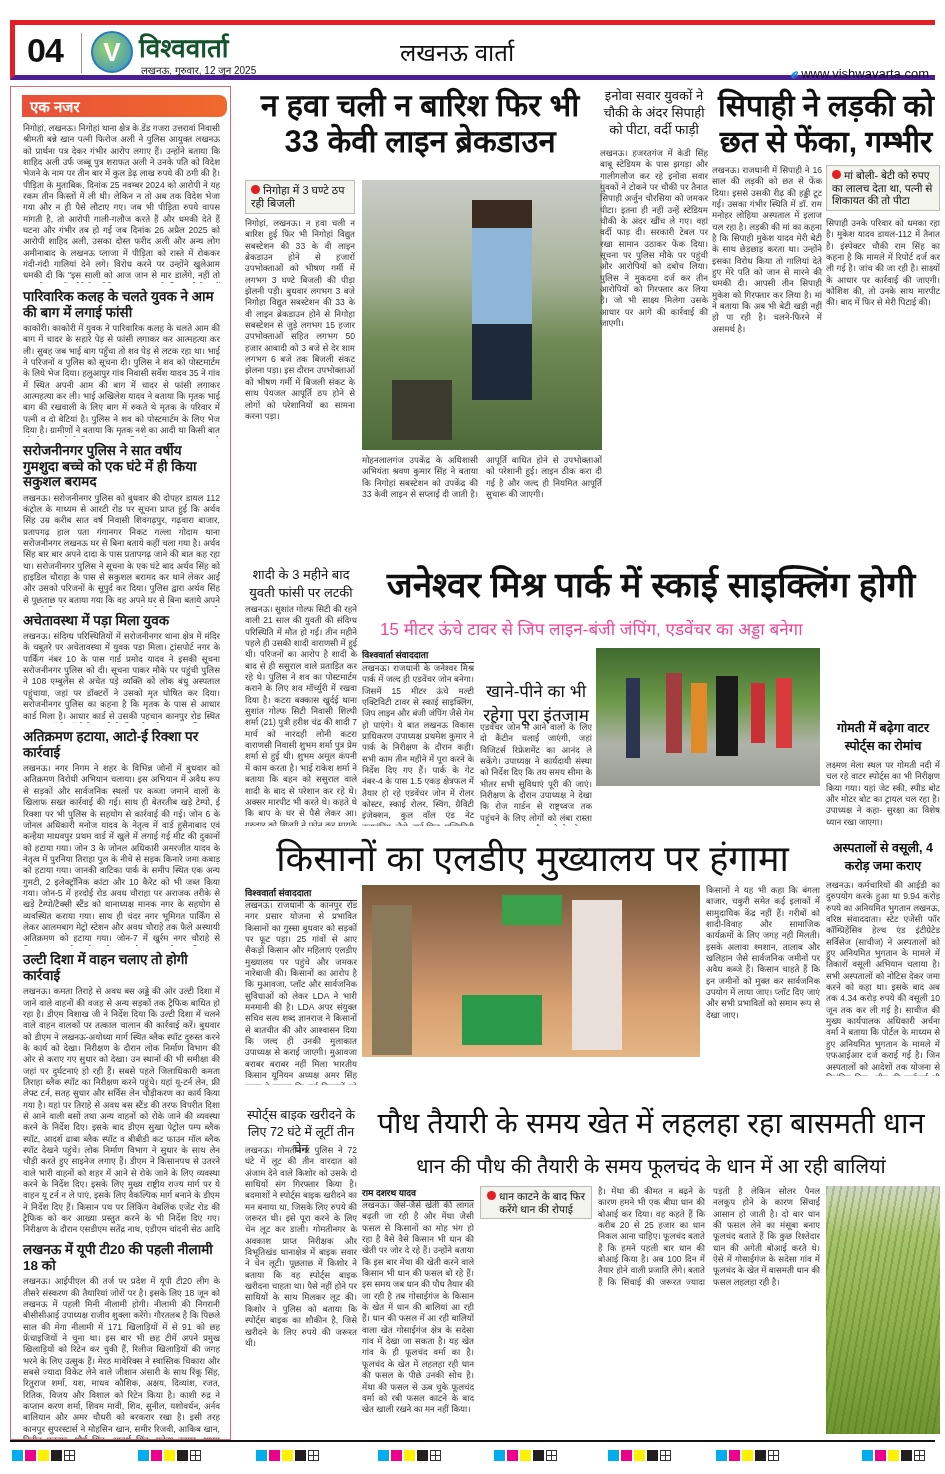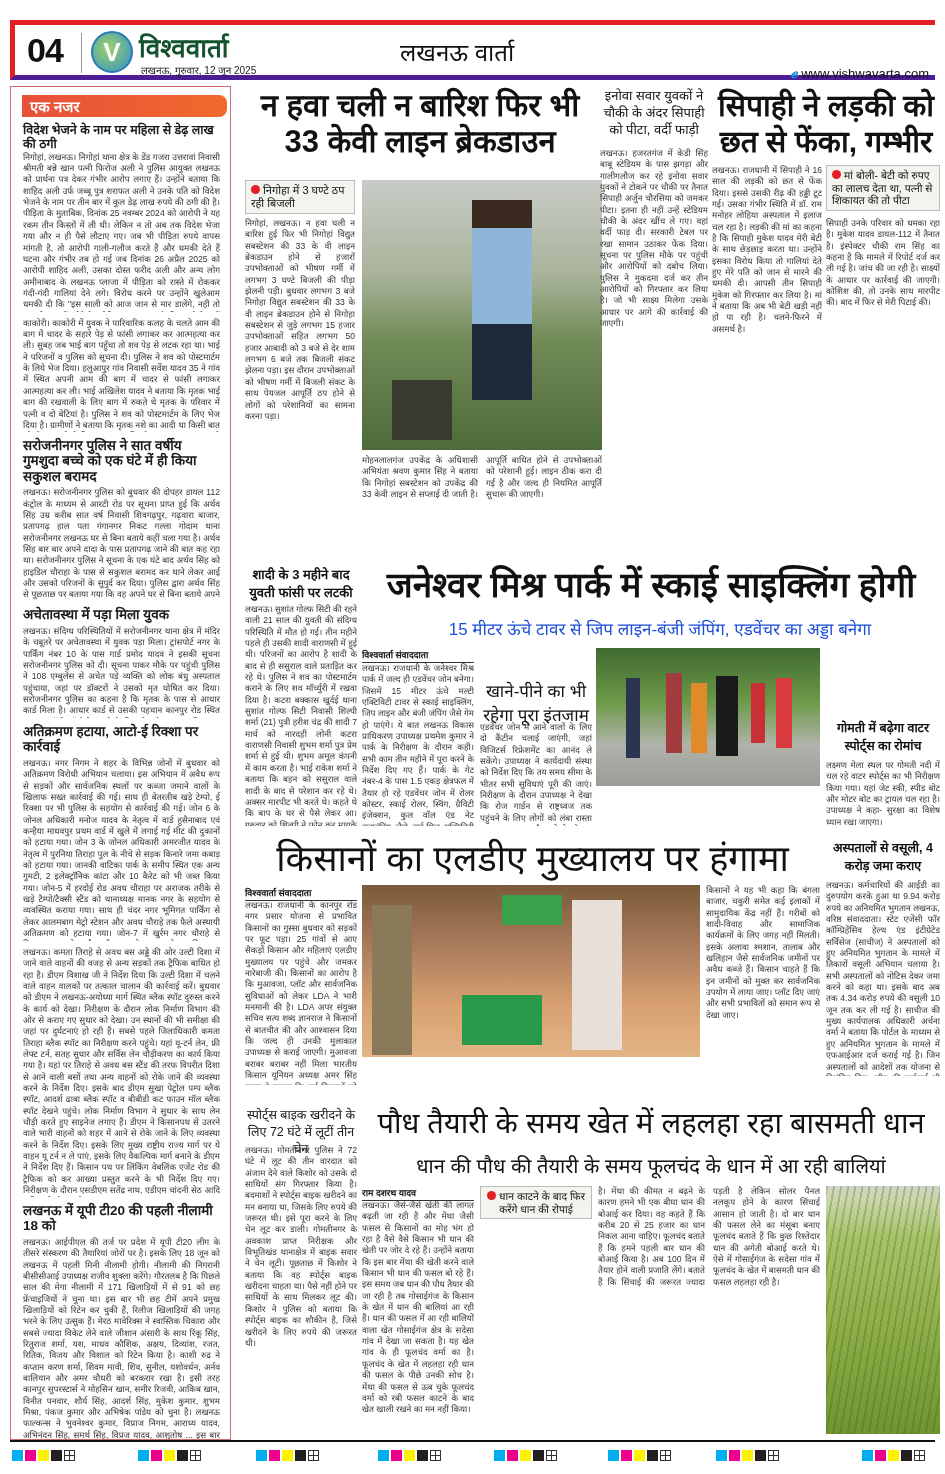--- a/index.html
+++ b/index.html
@@ -40,39 +40,40 @@
       <span>V</span>
     </div>
   <div class="brand">विश्ववार्ता</div>
   <div class="dateline">लखनऊ, गुरुवार, 12 जून 2025</div>
   <div class="section">लखनऊ वार्ता</div>
   <div class="web"><span class="e">ℯ</span><span>www.vishwavarta.com</span></div>
 </div>
 
 <div class="abs colbox" style="left:10px;top:86px;width:221px;height:1354px;padding:36px 10px 6px 12px;overflow:hidden">
   <div>
-    <div class="h-side" style="font-size:12.5px">विदेश भेजने के नाम पर महिला से डेढ़ लाख की ठगी</div>
     <div class="txt" style="height:160px;overflow:hidden">निगोहां, लखनऊ। निगोहां थाना क्षेत्र के डेंड गजरा उत्तरावां निवासी श्रीमती बन्ने खान पत्नी फिरोज अली ने पुलिस आयुक्त लखनऊ को प्रार्थना पत्र देकर गंभीर आरोप लगाए हैं। उन्होंने बताया कि शाहिद अली उर्फ जब्बू पुत्र शराफत अली ने उनके पति को विदेश भेजने के नाम पर तीन बार में कुल डेढ़ लाख रुपये की ठगी की है। पीड़िता के मुताबिक, दिनांक 25 नवम्बर 2024 को आरोपी ने यह रकम तीन किस्तों में ली थी। लेकिन न तो अब तक विदेश भेजा गया और न ही पैसे लौटाए गए। जब भी पीड़िता रुपये वापस मांगती है, तो आरोपी गाली-गलौज करते हैं और धमकी देते हैं घटना और गंभीर तब हो गई जब दिनांक 26 अप्रैल 2025 को आरोपी शाहिद अली, उसका दोस्त फरीद अली और अन्य लोग अमीनाबाद के लखनऊ प्लाजा में पीड़िता को रास्ते में रोककर गंदी-गंदी गालियां देने लगे। विरोध करने पर उन्होंने खुलेआम धमकी दी कि "इस साली को आज जान से मार डालेंगे, नहीं तो यह पीछा नहीं छोड़ेगी। पीड़िता का कहना है कि आरोपी उन्हें लगातार परेशान कर रहे हैं, लेकिन पुलिस ने अब तक कोई कार्रवाई नहीं की। इससे वह और उसका परिवार डरे-सहमे हैं और न्याय की गुहार लगा रहे हैं। पीड़िता ने पुलिस आयुक्त से मांग की है कि मामले की गंभीरता से जांच कर उचित कानूनी कार्रवाई की जाए, ताकि उनके साथ कोई अनहोनी न हो।</div>
   </div>
   <div style="margin-top:6px">
+    <div class="h-side">पारिवारिक कलह के चलते युवक ने आम की बाग में लगाई फांसी</div>
     <div class="txt" style="height:114px;overflow:hidden;margin-top:3px">काकोरी। काकोरी में युवक ने पारिवारिक कलह के चलते आम की बाग में चादर के सहारे पेड़ से फांसी लगाकर कर आत्महत्या कर ली। सुबह जब भाई बाग पहुँचा तो शव पेड़ से लटक रहा था। भाई ने परिजनों व पुलिस को सूचना दी। पुलिस ने शव को पोस्टमार्टम के लिये भेज दिया। हलुआपुर गांव निवासी सर्वेश यादव 35 ने गांव में स्थित अपनी आम की बाग में चादर से फांसी लगाकर आत्महत्या कर ली। भाई अखिलेश यादव ने बताया कि मृतक भाई बाग की रखवाली के लिए बाग में रुकते थे मृतक के परिवार में पत्नी व दो बेटियां है। पुलिस ने शव को पोस्टमार्टम के लिए भेज दिया है। ग्रामीणों ने बताया कि मृतक नशे का आदी था किसी बात को लेकर पत्नी से विवाद हुआ था जिसके बाद मंगलवार रात को अपनी ही आम की बाग में आत्महत्या कर ली है। इंस्पेक्टर सतीश राठौर ने बताया कि अभी कोई तहरीर नहीं मिली है।</div>
   </div>
   <div style="margin-top:6px">
     <div class="h-side">सरोजनीनगर पुलिस ने सात वर्षीय गुमशुदा बच्चे को एक घंटे में ही किया सकुशल बरामद</div>
     <div class="txt" style="height:114px;overflow:hidden;margin-top:3px">लखनऊ। सरोजनीनगर पुलिस को बुधवार की दोपहर डायल 112 कंट्रोल के माध्यम से आरटी रोड पर सूचना प्राप्त हुई कि अर्थव सिंह उम्र करीब सात वर्ष निवासी शिवगढ़पुर, गढ़वारा बाजार, प्रतापगढ़ हाल पता गंगानगर निकट गल्ला गोदाम थाना सरोजनीनगर लखनऊ घर से बिना बताये कहीं चला गया है। अर्थव सिंह बार बार अपने दादा के पास प्रतापगढ़ जाने की बात कह रहा था। सरोजनीनगर पुलिस ने सूचना के एक घंटे बाद अर्थव सिंह को हाइडिल चौराहा के पास से सकुशल बरामद कर थाने लेकर आई और उसको परिजनों के सुपुर्द कर दिया। पुलिस द्वारा अर्थव सिंह से पूछताछ पर बताया गया कि वह अपने घर से बिना बताये अपने दादा से मिलने प्रतापगढ़ जा रहा था। परिवारीजनों द्वारा पुलिस की त्वरित कार्यवाही से स्थानीय पुलिस की भूरि भूरि प्रशंसा की जा रही है।</div>
   </div>
   <div style="margin-top:6px">
     <div class="h-side">अचेतावस्था में पड़ा मिला युवक</div>
     <div class="txt" style="height:92px;overflow:hidden;margin-top:3px">लखनऊ। संदिग्ध परिस्थितियों में सरोजनीनगर थाना क्षेत्र में मंदिर के चबूतरे पर अचेतावस्था में युवक पड़ा मिला। ट्रांसपोर्ट नगर के पार्किंग नंबर 10 के पास गार्ड प्रमोद यादव ने इसकी सूचना सरोजनीनगर पुलिस को दी। सूचना पाकर मौके पर पहुंची पुलिस ने 108 एम्बुलेंस से अचेत पड़े व्यक्ति को लोक बंधु अस्पताल पहुंचाया, जहां पर डॉक्टरों ने उसको मृत घोषित कर दिया। सरोजनीनगर पुलिस का कहना है कि मृतक के पास से आधार कार्ड मिला है। आधार कार्ड से उसकी पहचान कानपुर रोड स्थित सहगल फॉर्म कॉलोनी आमीसी निवासी उमेश कुमार मिश्र पुत्र भगवत मिश्र के रूप में हुई। पुलिस ने शव का पंचनामा भरकर पोस्टमार्टम के लिए भेज दिया और इसकी सूचना मृतक के परिजनों को भी दे दी है।</div>
   </div>
   <div style="margin-top:6px">
     <div class="h-side">अतिक्रमण हटाया, आटो-ई रिक्शा पर कार्रवाई</div>
     <div class="txt" style="height:183px;overflow:hidden;margin-top:3px">लखनऊ। नगर निगम ने शहर के विभिन्न जोनों में बुधवार को अतिक्रमण विरोधी अभियान चलाया। इस अभियान में अवैध रूप से सड़कों और सार्वजनिक स्थलों पर कब्जा जमाने वालों के खिलाफ सख्त कार्रवाई की गई। साथ ही बेतरतीब खड़े टेम्पो, ई रिक्शा पर भी पुलिस के सहयोग से कार्रवाई की गई। जोन 6 के जोनल अधिकारी मनोज यादव के नेतृत्व में वार्ड हुसैनाबाद एवं कन्हैया माधवपुर प्रथम वार्ड में खुले में लगाई गई मीट की दुकानों को हटाया गया। जोन 3 के जोनल अधिकारी अमरजीत यादव के नेतृत्व में पुरनिया तिराहा पुल के नीचे से सड़क किनारे जमा कबाड़ को हटाया गया। जानकी वाटिका पार्क के समीप स्थित एक अन्य गुमटी, 2 इलेक्ट्रॉनिक कांटा और 10 कैरेट को भी जब्त किया गया। जोन-5 में हरदोई रोड अवध चौराहा पर अराजक तरीके से खड़े टैम्पो/टैक्सी स्टैंड को थानाध्यक्ष मानक नगर के सहयोग से व्यवस्थित कराया गया। साथ ही चंदर नगर भूमिगत पार्किंग से लेकर आलमबाग मेट्रो स्टेशन और अवध चौराहे तक फैले अस्थायी अतिक्रमण को हटाया गया। जोन-7 में खुर्रम नगर चौराहे से विकास नगर मोड़ और रहीमनगर रोड पर नाले पर किए गए अतिक्रमण को हटाया गया।</div>
   </div>
   <div style="margin-top:6px">
+    <div class="h-side">उल्टी दिशा में वाहन चलाए तो होगी कार्रवाई</div>
     <div class="txt" style="height:250px;overflow:hidden;margin-top:3px">लखनऊ। कमता तिराहे से अवध बस अड्डे की ओर उल्टी दिशा में जाने वाले वाहनों की वजह से अन्य सड़कों तक ट्रैफिक बाधित हो रहा है। डीएम विशाख जी ने निर्देश दिया कि उल्टी दिशा में चलने वाले वाहन वालकों पर तत्काल चालान की कार्रवाई करें। बुधवार को डीएम ने लखनऊ-अयोध्या मार्ग स्थित ब्लैक स्पॉट दुरुस्त करने के कार्य को देखा। निरीक्षण के दौरान लोक निर्माण विभाग की ओर से कराए गए सुधार को देखा। उन स्थानों की भी समीक्षा की जहां पर दुर्घटनाएं हो रही हैं। सबसे पहले जिलाधिकारी कमता तिराहा ब्लैक स्पॉट का निरीक्षण करने पहुंचे। यहां यू-टर्न लेन, फ्री लेफ्ट टर्न, सतह सुधार और सर्विस लेन चौड़ीकरण का कार्य किया गया है। यहां पर तिराहे से अवध बस स्टैंड की तरफ विपरीत दिशा से आने वाली बसों तथा अन्य वाहनों को रोके जाने की व्यवस्था करने के निर्देश दिए। इसके बाद डीएम सुखा पेट्रोल पम्प ब्लैक स्पॉट, आदर्श ढाबा ब्लैक स्पॉट व बीबीडी कट फाउन मॉल ब्लैक स्पॉट देखने पहुंचे। लोक निर्माण विभाग ने सुधार के साथ लेन चौड़ी करते हुए साइनेज लगाए हैं। डीएम ने किसानपथ से उतरने वाले भारी वाहनों को शहर में आने से रोके जाने के लिए व्यवस्था करने के निर्देश दिए। इसके लिए मुख्य राष्ट्रीय राज्य मार्ग पर ये वाहन यू टर्न न ले पाएं, इसके लिए वैकल्पिक मार्ग बनाने के डीएम ने निर्देश दिए हैं। किसान पथ पर लिंकिंग वेबलिंक एजेंट रोड की ट्रैफिक को कर आख्या प्रस्तुत करने के भी निर्देश दिए गए। निरीक्षण के दौरान एसडीएम सतेंद्र नाथ, एडीएम चांदनी सेठ आदि अधिकारी मौजूद रहे।</div>
   </div>
   <div style="margin-top:6px">
     <div class="h-side">लखनऊ में यूपी टी20 की पहली नीलामी 18 को</div>
     <div class="txt" style="height:225px;overflow:hidden;margin-top:3px">लखनऊ। आईपीएल की तर्ज पर प्रदेश में यूपी टी20 लीग के तीसरे संस्करण की तैयारियां जोरों पर है। इसके लिए 18 जून को लखनऊ में पहली मिनी नीलामी होगी। नीलामी की निगरानी बीसीसीआई उपाध्यक्ष राजीव शुक्ला करेंगे। गौरतलब है कि पिछले साल की मेगा नीलामी में 171 खिलाड़ियों में से 91 को छह फ्रेंचाइजियों ने चुना था। इस बार भी छह टीमें अपने प्रमुख खिलाड़ियों को रिटेन कर चुकी हैं, रिलीज खिलाड़ियों की जगह भरने के लिए उत्सुक हैं। मेरठ मावेरिक्स ने स्वास्तिक चिकारा और सबसे ज्यादा विकेट लेने वाले जीशान अंसारी के साथ रिंकू सिंह, रितुराज शर्मा, यश, माधव कौशिक, अक्षय, दिव्यांश, रजत, रितिक, विजय और विशाल को रिटेन किया है। काशी रुद्र ने कप्तान करण शर्मा, शिवम मावी, शिव, सुनील, यशोवर्धन, अर्नव बालियान और अमर चौधरी को बरकरार रखा है। इसी तरह कानपुर सुपरस्टार्स ने मोहसिन खान, समीर रिजवी, आकिब खान, विनीत पनवार, शौर्य सिंह, आदर्श सिंह, मुकेश कुमार, शुभम मिश्रा, पंकज कुमार और अभिषेक पांडेय को चुना है। लखनऊ फाल्कन्स ने भुवनेश्वर कुमार, विप्राज निगम, आराध्य यादव, अभिनंदन सिंह, समर्थ सिंह, विप्रज यादव, आशुतोष ... इस बार की नीलामी में भी इसी तरह की उम्मीद है। उभरते खिलाड़ियों के लिए आईपीएल टैलेंट स्काउट्स का ध्यान आकर्षित करने का सुनहरा मौका होगा।</div>
   </div>
 </div>
 <div class="abs eknajar">एक नजर</div>
 
 <div class="abs hl" style="left:245px;top:88px;width:350px;font-size:31px;line-height:1.15">न हवा चली न बारिश फिर भी 33 केवी लाइन ब्रेकडाउन</div>
@@ -89,25 +90,25 @@
 <div class="abs hl" style="left:600px;top:88px;width:108px;font-size:13px;font-weight:normal;line-height:1.3">इनोवा सवार युवकों ने चौकी के अंदर सिपाही को पीटा, वर्दी फाड़ी</div>
 <div class="abs txt" style="left:600px;top:148px;width:108px;height:395px;overflow:hidden">लखनऊ। हजरतगंज में केडी सिंह बाबू स्टेडियम के पास झगड़ा और गालीगलौज कर रहे इनोवा सवार युवकों ने टोकने पर चौकी पर तैनात सिपाही अर्जुन चौरसिया को जमकर पीटा। इतना ही नहीं उन्हें स्टेडियम चौकी के अंदर खींच ले गए। वहां वर्दी फाड़ दी। सरकारी टेबल पर रखा सामान उठाकर फेंक दिया। सूचना पर पुलिस मौके पर पहुंची और आरोपियों को दबोच लिया। पुलिस ने मुकदमा दर्ज कर तीन आरोपियों को गिरफ्तार कर लिया है। जो भी साक्ष्य मिलेगा उसके आधार पर आगे की कार्रवाई की जाएगी।</div>
 
 <div class="abs hl" style="left:712px;top:88px;width:228px;font-size:30px;line-height:1.2">सिपाही ने लड़की को छत से फेंका, गम्भीर</div>
 <div class="abs txt" style="left:712px;top:165px;width:110px;height:378px;overflow:hidden">लखनऊ। राजधानी में सिपाही ने 16 साल की लड़की को छत से फेंक दिया। इससे उसकी रीढ़ की हड्डी टूट गई। उसका गंभीर स्थिति में डॉ. राम मनोहर लोहिया अस्पताल में इलाज चल रहा है। लड़की की मां का कहना है कि सिपाही मुकेश यादव मेरी बेटी के साथ छेड़छाड़ करता था। उन्होंने इसका विरोध किया तो गालियां देते हुए मेरे पति को जान से मारने की धमकी दी। आपसी तीन सिपाही मुकेश को गिरफ्तार कर लिया है। मां ने बताया कि अब भी बेटी खड़ी नहीं हो पा रही है। चलने-फिरने में असमर्थ है।</div>
 <div class="abs kicker" style="left:826px;top:165px;width:114px;font-size:10.5px">
   <span class="dot"></span><span>मां बोली- बेटी को रुपए का लालच देता था, पत्नी से शिकायत की तो पीटा</span>
 </div>
 <div class="abs txt" style="left:826px;top:218px;width:114px;height:325px;overflow:hidden">सिपाही उनके परिवार को धमका रहा है। मुकेश यादव डायल-112 में तैनात है। इंस्पेक्टर चौकी राम सिंह का कहना है कि मामले में रिपोर्ट दर्ज कर ली गई है। जांच की जा रही है। साक्ष्यों के आधार पर कार्रवाई की जाएगी। कोशिश की, तो उनके साथ मारपीट की। बाद में फिर से मेरी पिटाई की।</div>
 
-<div class="abs hl" style="left:245px;top:566px;width:112px;font-size:13px;font-weight:bold;line-height:1.35">शादी के 3 महीने बाद युवती फांसी पर लटकी</div>
+<div class="abs hl" style="left:245px;top:566px;width:112px;font-size:13px;font-weight:normal;line-height:1.35">शादी के 3 महीने बाद युवती फांसी पर लटकी</div>
 <div class="abs txt" style="left:245px;top:604px;width:112px;height:222px;overflow:hidden">लखनऊ। सुशांत गोल्फ सिटी की रहने वाली 21 साल की युवती की संदिग्ध परिस्थिति में मौत हो गई। तीन महीने पहले ही उसकी शादी वाराणसी में हुई थी। परिजनों का आरोप है शादी के बाद से ही ससुराल वाले प्रताड़ित कर रहे थे। पुलिस ने शव का पोस्टमार्टम कराने के लिए शव मॉर्च्युरी में रखवा दिया है। कटरा बक्कास खुर्दई थाना सुशांत गोल्फ सिटी निवासी शिल्पी शर्मा (21) पुत्री हरीश चंद्र की शादी 7 मार्च को नारदही लोनी कटरा वाराणसी निवासी शुभम शर्मा पुत्र प्रेम शर्मा से हुई थी। शुभम अमूल कंपनी में काम करता है। भाई राकेश शर्मा ने बताया कि बहन को ससुराल वाले शादी के बाद से परेशान कर रहे थे। अक्सर मारपीट भी करते थे। कहते थे कि बाप के घर से पैसे लेकर आ। गुरुवार को शिल्पी ने फोन कर मायके वालों को बताया। परिजन पहुंचे तो बेटी फंदे पर लटकी मिली। पति और ससुराल वाले घर से फरार हो गए। पुलिस मामले की जांच कर रही है। इसके बाद परिजनों ने ससुराल पक्ष पर हत्या का आरोप लगाया और थाने में तहरीर दी। ससुराल वालों ने उसे प्रताड़ित कर मार डाला और शव को फंदे पर लटकाकर आत्महत्या का रूप देने की कोशिश की। पुलिस ने बताया कि शव का पोस्टमार्टम कराया गया है। रिपोर्ट के आधार पर आगे की कार्रवाई की जाएगी। ससुराल पक्ष के लोगों ने बताया कि उसे दौरे आते थे। वह कभी-कभार किसी भी बात पर गुस्सा हो जाती थी और अजीब हरकत करने लगती थी। परिवार के लोग उस पर नजर रखते थे। वह बार-बार आत्महत्या की कोशिश करती थी और अपने मायके पर आने के लिए बोलने लगी।</div>
 
 <div class="abs hl" style="left:362px;top:566px;width:578px;font-size:35px;white-space:nowrap">जनेश्वर मिश्र पार्क में स्काई साइक्लिंग होगी</div>
-<div class="abs" style="left:380px;top:617px;width:560px;font-size:17px;color:#1d4ed8;text-align:center;white-space:nowrap">15 मीटर ऊंचे टावर से जिप लाइन-बंजी जंपिंग, एडवेंचर का अड्डा बनेगा</div>
+<div class="abs" style="left:380px;top:617px;width:560px;font-size:17px;color:#ec4899;white-space:nowrap">15 मीटर ऊंचे टावर से जिप लाइन-बंजी जंपिंग, एडवेंचर का अड्डा बनेगा</div>
 <div class="abs byline" style="left:362px;top:648px;width:112px">विश्ववार्ता संवाददाता</div>
 <div class="abs txt" style="left:362px;top:663px;width:112px;height:163px;overflow:hidden">लखनऊ। राजधानी के जनेश्वर मिश्र पार्क में जल्द ही एडवेंचर जोन बनेगा। जिसमें 15 मीटर ऊंचे मल्टी एक्टिविटी टावर से स्काई साइक्लिंग, जिप लाइन और बंजी जंपिंग जैसे गेम हो पाएंगे। ये बात लखनऊ विकास प्राधिकरण उपाध्यक्ष प्रथमेश कुमार ने पार्क के निरीक्षण के दौरान कही। सभी काम तीन महीने में पूरा करने के निर्देश दिए गए हैं। पार्क के गेट नंबर-4 के पास 1.5 एकड़ क्षेत्रफल में तैयार हो रहे एडवेंचर जोन में रोलर कोस्टर, स्काई रोलर, स्विंग, ग्रैविटी इंजेक्शन, कुल वॉल एंड नेट क्लाइंबिंग जैसे हाई-थ्रिल एक्टिविटी होंगी। वहीं राइफल शूटिंग और आर्चरी भी रोमांच के शौकीनों को आकर्षित करेंगी। इस पूरे जोन को पाथ-वे से जोड़ा जाएगा।</div>
 <div class="abs txt" style="left:480px;top:648px;width:112px;height:30px;overflow:hidden"></div>
 <div class="abs hl" style="left:480px;top:680px;width:112px;font-size:17px;font-weight:normal;line-height:1.4">खाने-पीने का भी रहेगा पूरा इंतजाम</div>
 <div class="abs txt" style="left:480px;top:722px;width:112px;height:104px;overflow:hidden">एडवेंचर जोन में आने वालों के लिए दो कैंटीन चलाई जाएंगी, जहां विजिटर्स रिफ्रेशमेंट का आनंद ले सकेंगे। उपाध्यक्ष ने कार्यदायी संस्था को निर्देश दिए कि तय समय सीमा के भीतर सभी सुविधाएं पूरी की जाएं। निरीक्षण के दौरान उपाध्यक्ष ने देखा कि रोज गार्डन से राष्ट्रध्वज तक पहुंचने के लिए लोगों को लंबा रास्ता तय करना पड़ता है। इसे देखते हुए उन्होंने वाटर बॉडी पर आकर्षक डिजाइन वाला पैडेस्ट्रियन ब्रिज बनाने के निर्देश दिए हैं। मरीन ड्राइव स्थित एडीसीपी कार्यालय के पास गोमती रिवर फ्रंट पर फूड कोर्ट भी तैयार किया जा रहा है। इसमें पीपीपी मोड पर 10 दुकानें बनाई जा रही हैं। उपाध्यक्ष ने स्पष्ट निर्देश दिए कि एक माह के अंदर दुकानें शुरू हो जानी चाहिए।</div>
 <div class="abs photo" style="left:596px;top:648px;width:224px;height:138px;background:linear-gradient(180deg,#3f6a2f 0%,#6e9a4a 40%,#b0b3aa 70%,#9a9d96 100%)">
   <div style="position:absolute;left:30px;top:30px;width:14px;height:80px;background:#2b3550"></div>
   <div style="position:absolute;left:70px;top:25px;width:16px;height:80px;background:#a23c3f"></div>
   <div style="position:absolute;left:95px;top:35px;width:16px;height:70px;background:#e08a2a"></div>
   <div style="position:absolute;left:120px;top:28px;width:22px;height:80px;background:#1a1a1a"></div>

